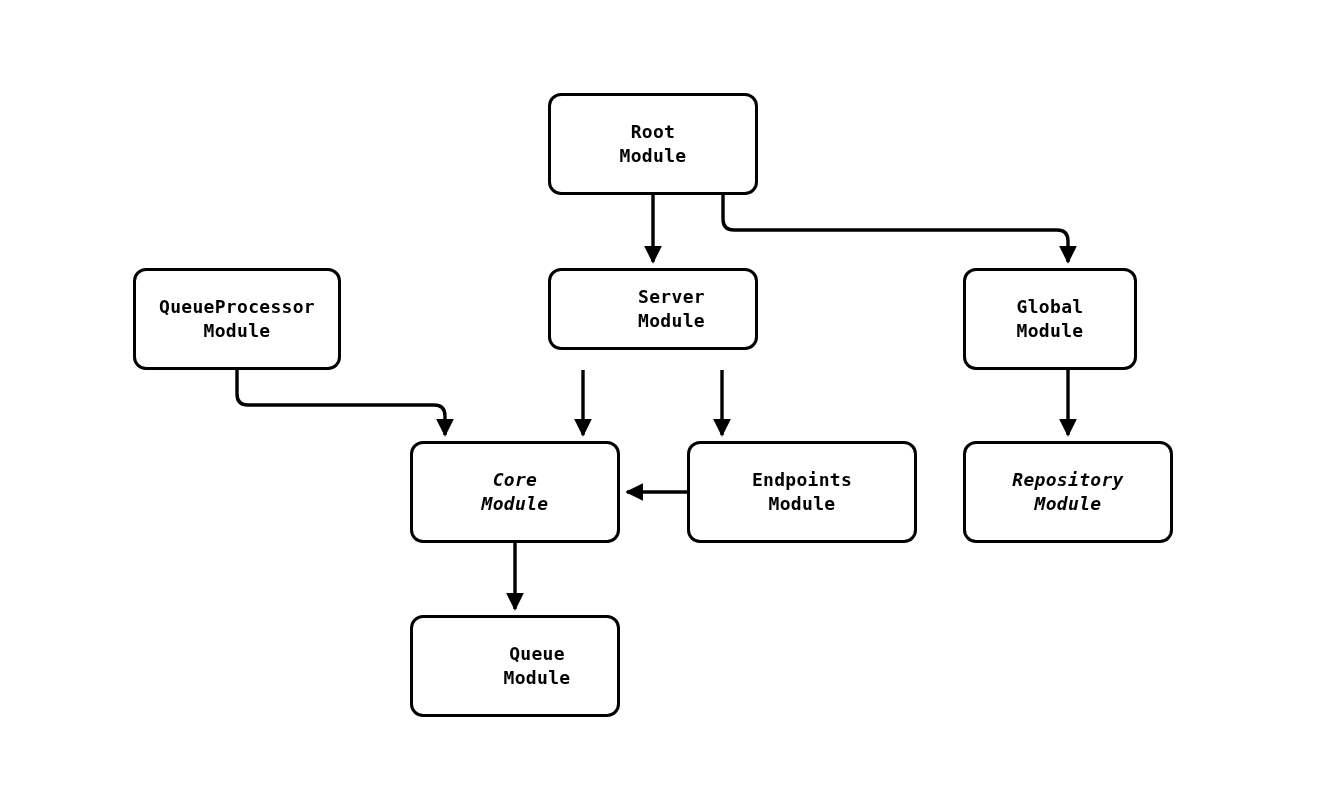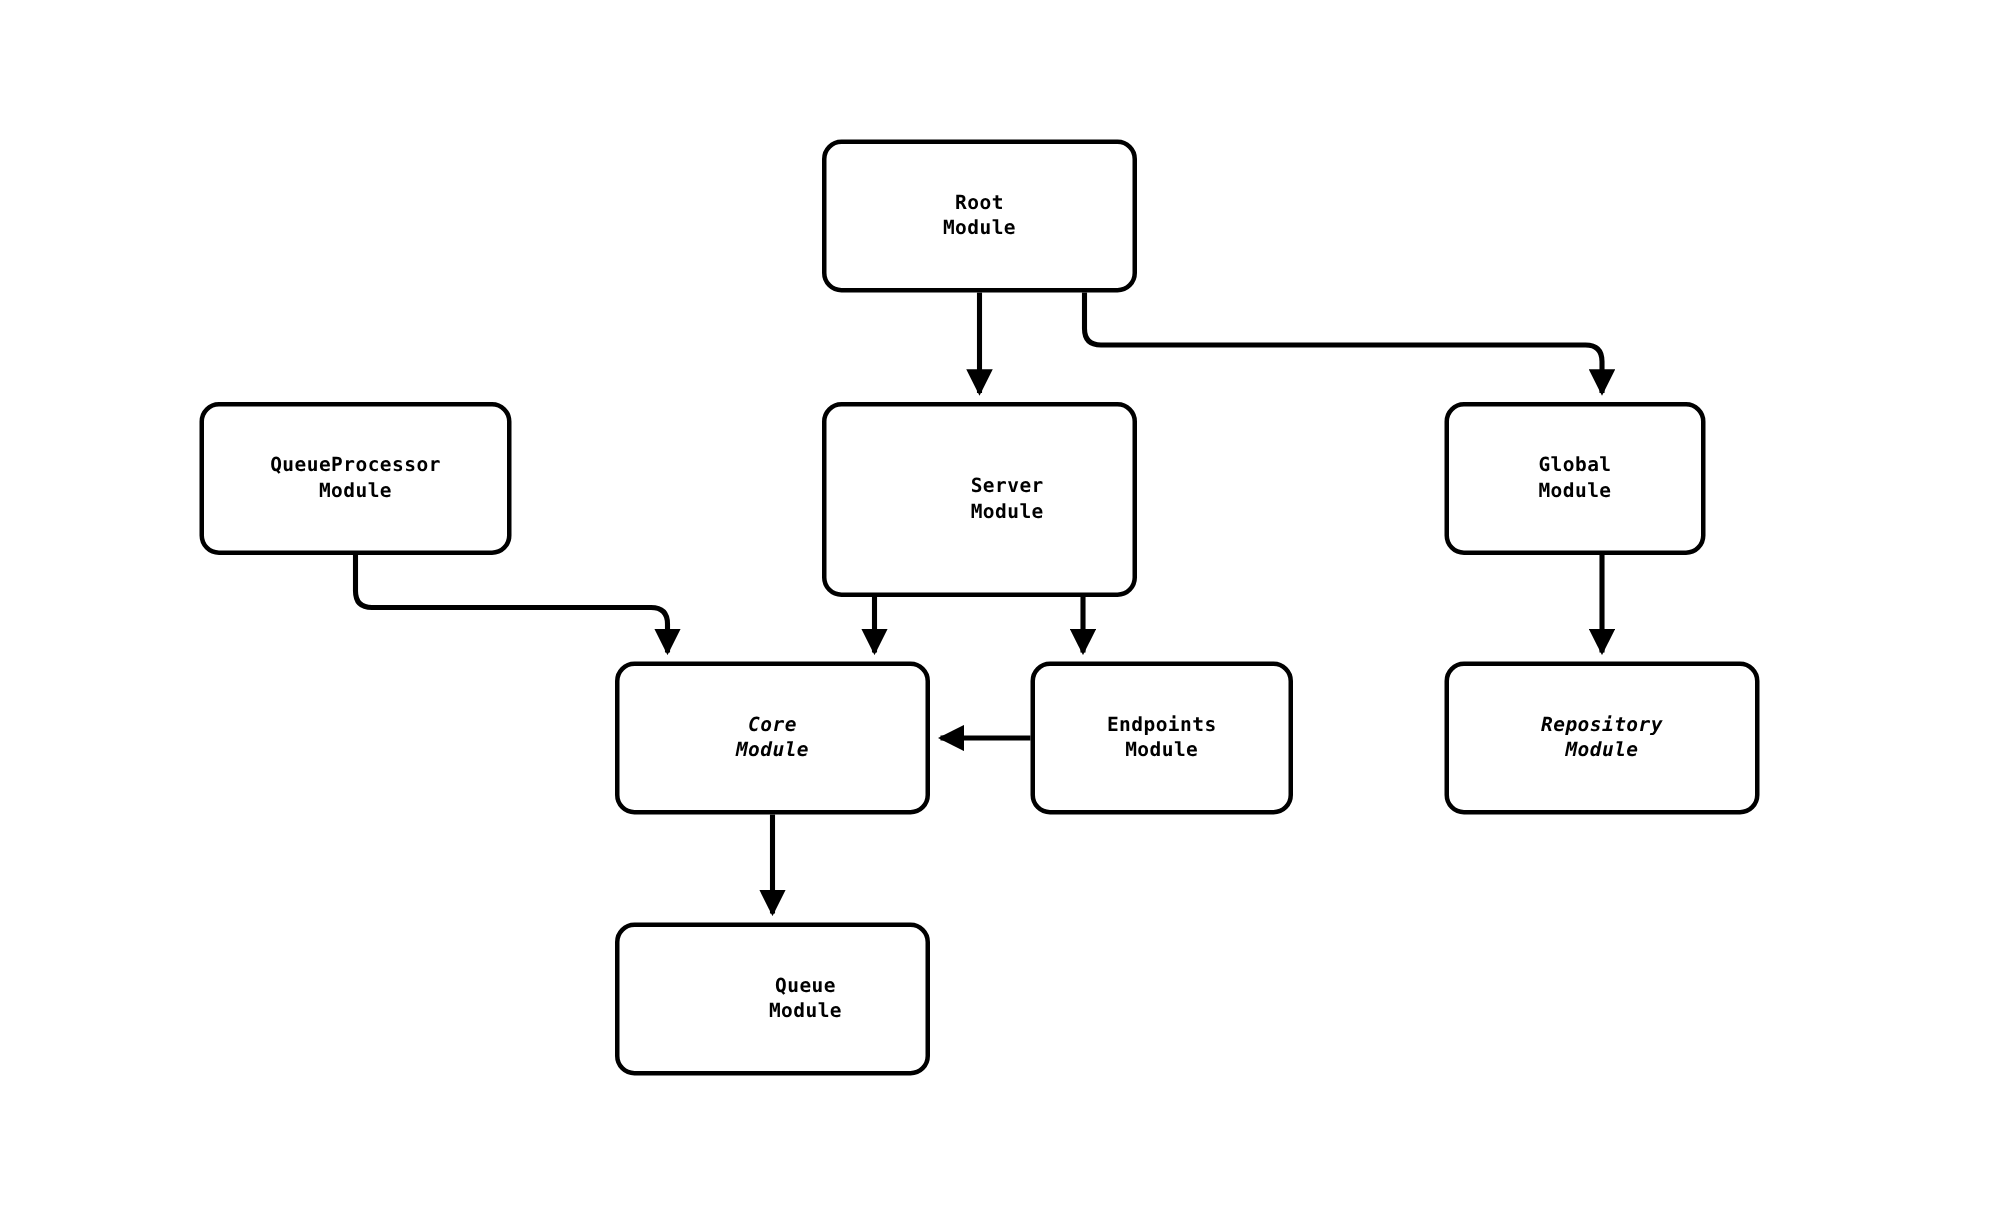--- a/index.html
+++ b/index.html
@@ -33,21 +33,21 @@
     background: #ffffff;
     border: 3px solid #000000;
     border-radius: 13px;
     display: flex;
     align-items: center;
     justify-content: center;
     z-index: 2;
   }
   .node-label {
     font-family: "DejaVu Sans Mono", "Liberation Mono", monospace;
-    font-size: 13px;
+    font-size: 18px;
     font-weight: 700;
     line-height: 1.33;
     color: #000000;
     text-align: center;
     white-space: pre;
     letter-spacing: 0.3px;
   }
 </style>
 </head>
 <body>
@@ -75,36 +75,36 @@
   <div class="node" style="left:548px; top:93px; width:210px; height:102px;">
     <span class="node-label">Root
 Module</span>
   </div>
 
   <div class="node" style="left:133px; top:268px; width:208px; height:102px;align-items:center;">
     <span class="node-label">QueueProcessor
 Module</span>
   </div>
 
-  <div class="node" style="left:548px; top:268px; width:210px; height:130px;padding-left:37px;">
+  <div class="node" style="left:548px; top:268px; width:210px; height:82px;padding-left:37px;">
     <span class="node-label">Server
 Module</span>
   </div>
 
   <div class="node" style="left:963px; top:268px; width:174px; height:102px;">
     <span class="node-label">Global
 Module</span>
   </div>
 
   <div class="node" style="left:410px; top:441px; width:210px; height:102px;font-style:italic;">
     <span class="node-label">Core
 Module</span>
   </div>
 
-  <div class="node" style="left:687px; top:441px; width:175px; height:102px;">
+  <div class="node" style="left:687px; top:441px; width:230px; height:102px;">
     <span class="node-label">Endpoints
 Module</span>
   </div>
 
   <div class="node" style="left:963px; top:441px; width:210px; height:102px;font-style:italic;">
     <span class="node-label">Repository
 Module</span>
   </div>
 
   <div class="node" style="left:410px; top:615px; width:210px; height:102px;padding-left:44px;">

